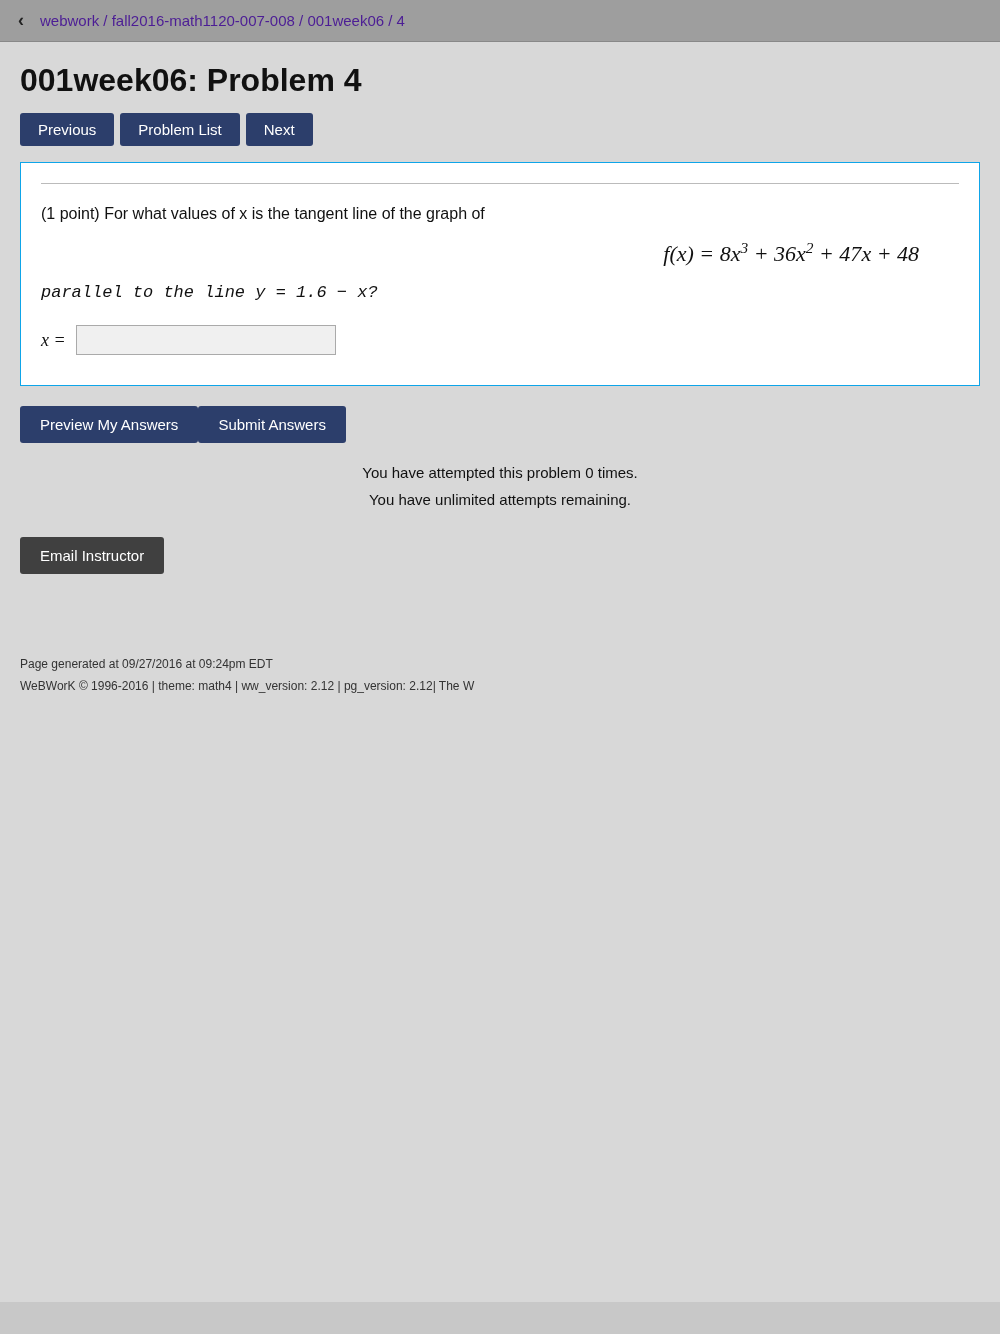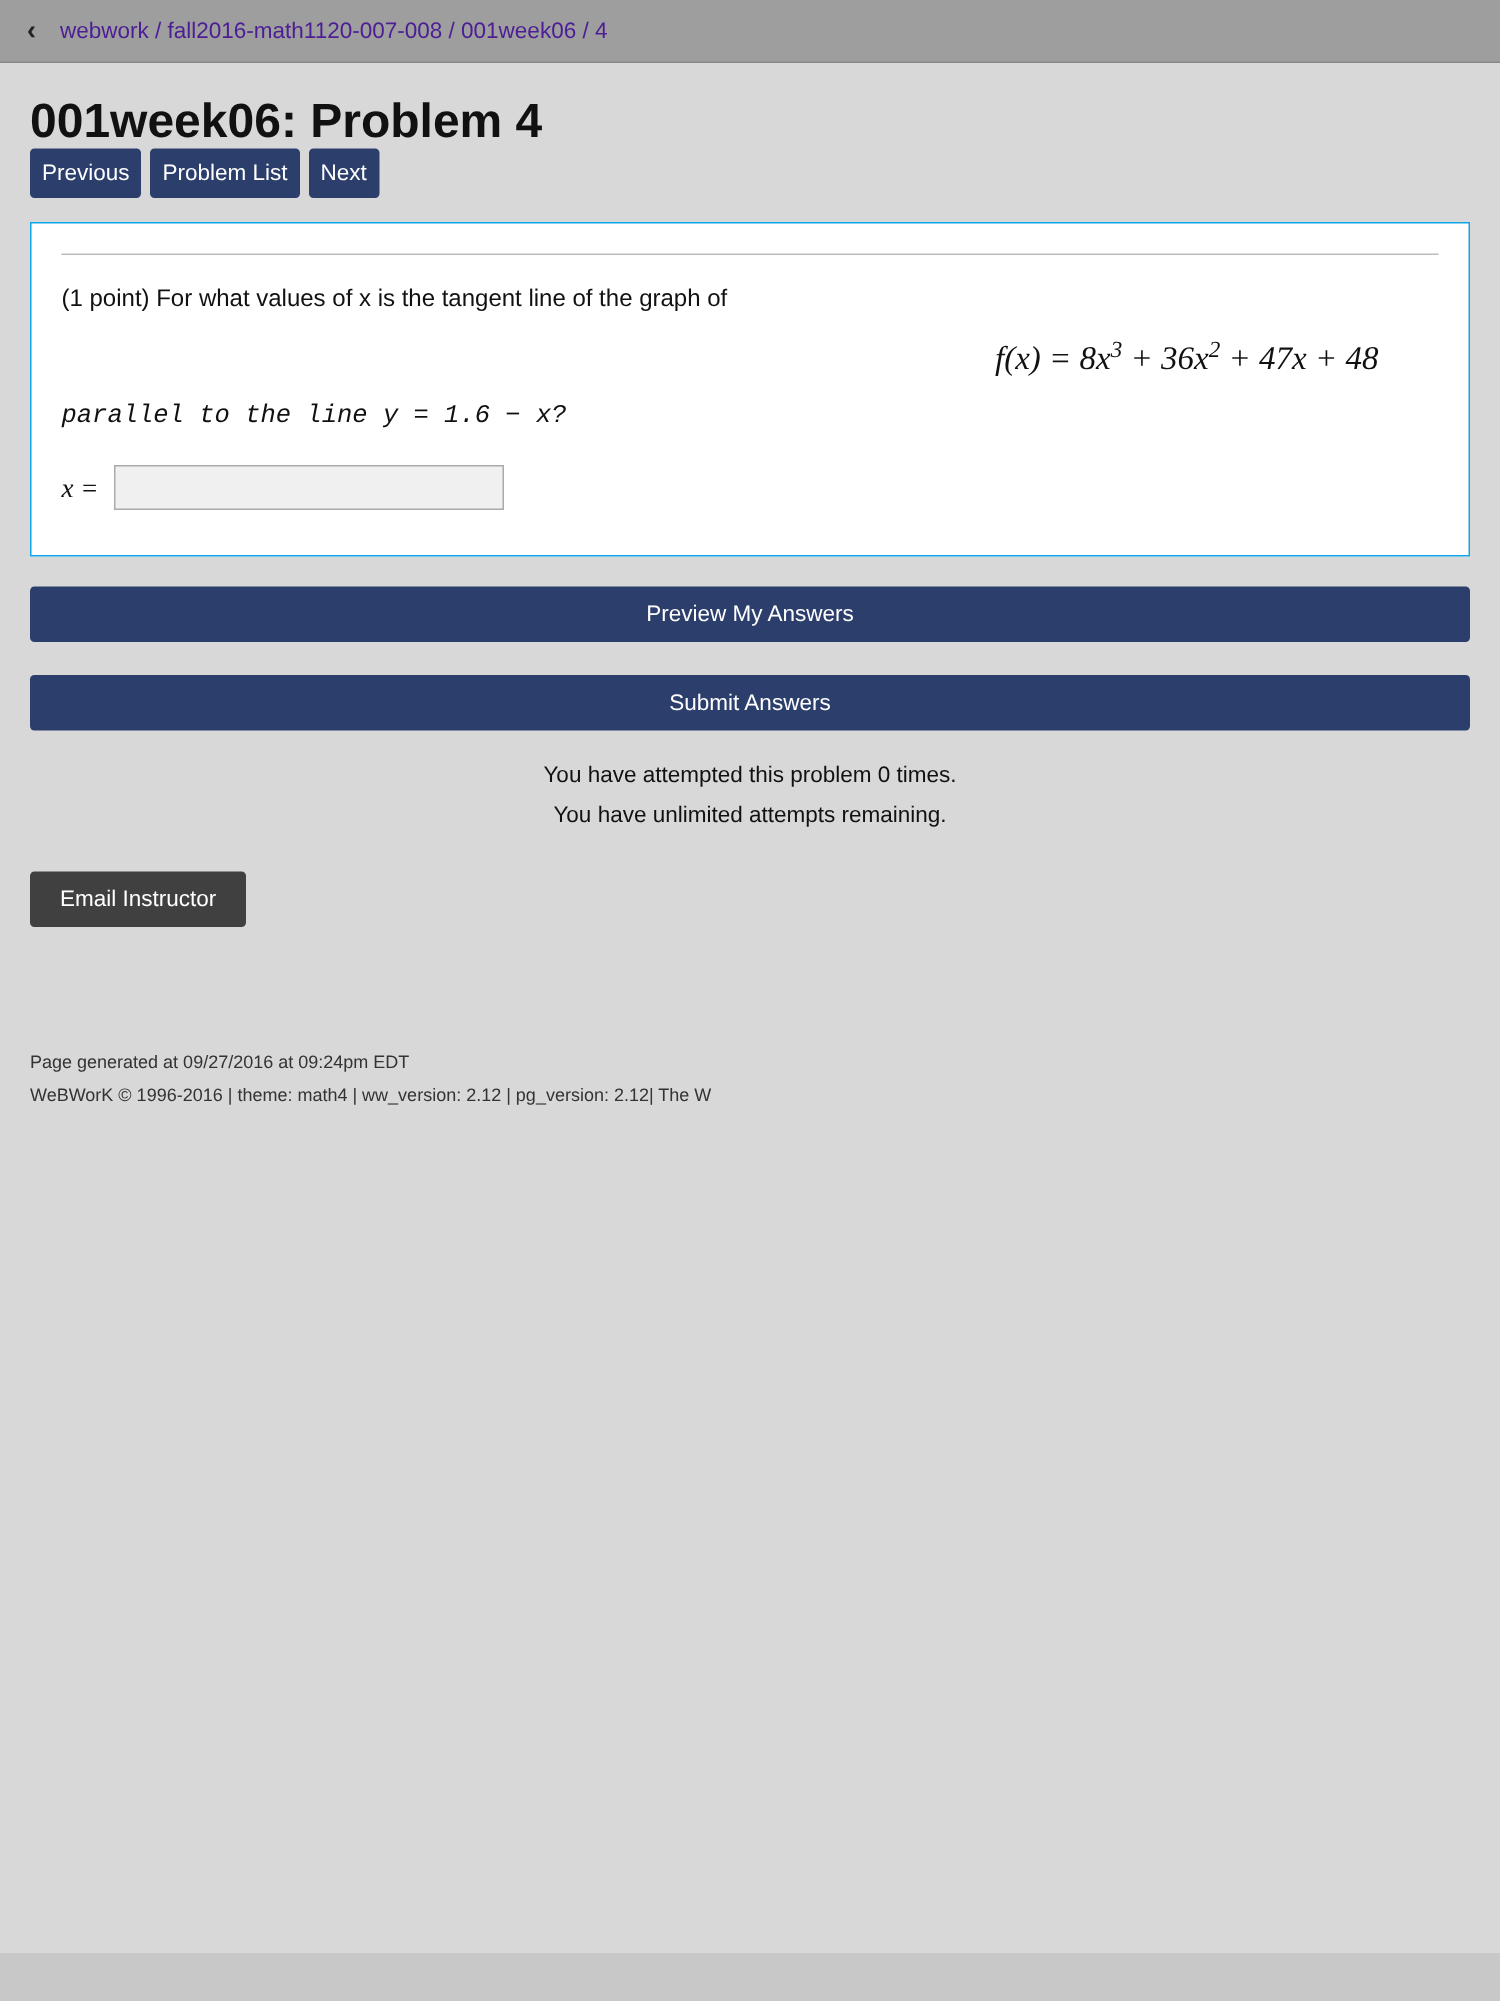--- a/index.html
+++ b/index.html
@@ -45,36 +45,36 @@
     
     .main-content {
       background-color: #d8d8d8;
       padding: 20px 20px 40px 20px;
       min-height: 1260px;
     }
 
     .page-title {
       font-size: 32px;
       font-weight: bold;
-      margin-bottom: 0;
+      margin-bottom: 14px;
       color: #111;
     }
 
     
     .nav-buttons {
       display: flex;
       gap: 6px;
       margin-bottom: 16px;
     }
 
     .nav-btn {
       background-color: #2c3e6b;
       color: #fff;
       border: none;
-      padding: 8px 8px;
+      padding: 8px 18px;
       font-size: 15px;
       cursor: pointer;
       border-radius: 3px;
       font-weight: normal;
     }
 
     
     .problem-box {
       background-color: #ffffff;
       border: 1px solid #0ea5e9;
@@ -125,23 +125,22 @@
       background-color: #f0f0f0;
       width: 260px;
       height: 30px;
       padding: 4px 8px;
       font-size: 15px;
     }
 
     
     .action-buttons {
       display: flex;
-      gap: 22px;
+      gap: 0;
       margin-bottom: 16px;
-      flex-direction: column;
     }
 
     .action-btn {
       background-color: #2c3e6b;
       color: #fff;
       border: none;
       padding: 10px 20px;
       font-size: 15px;
       cursor: pointer;
       border-radius: 3px;

